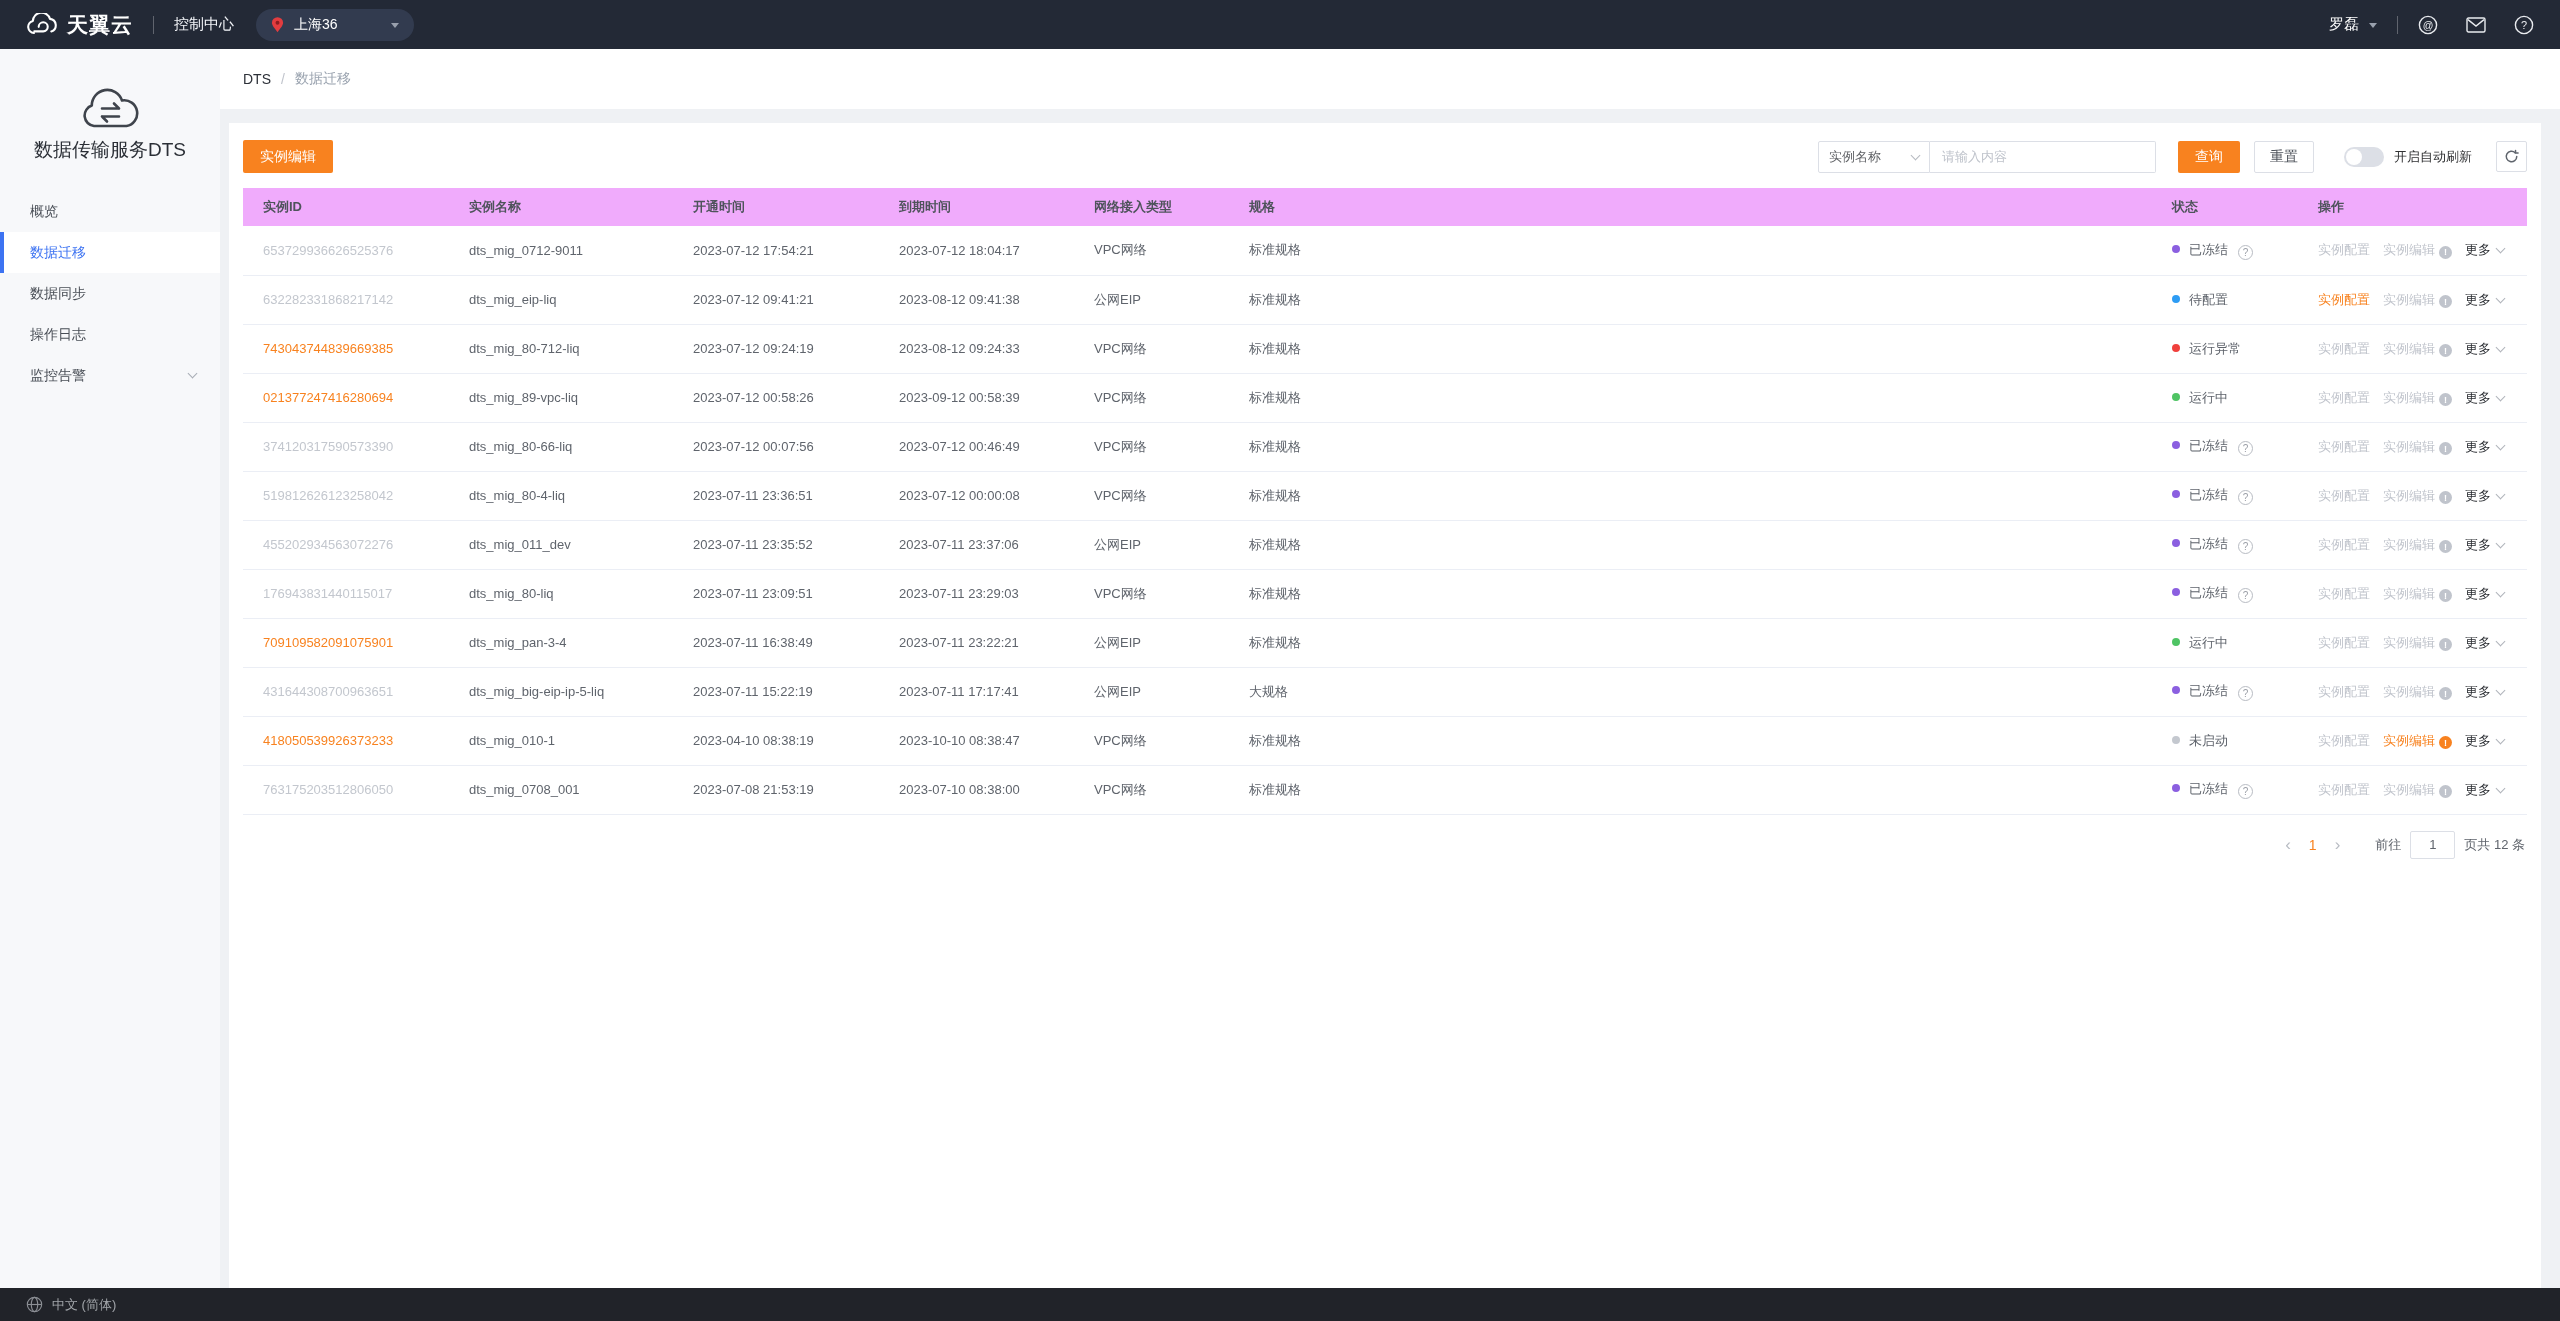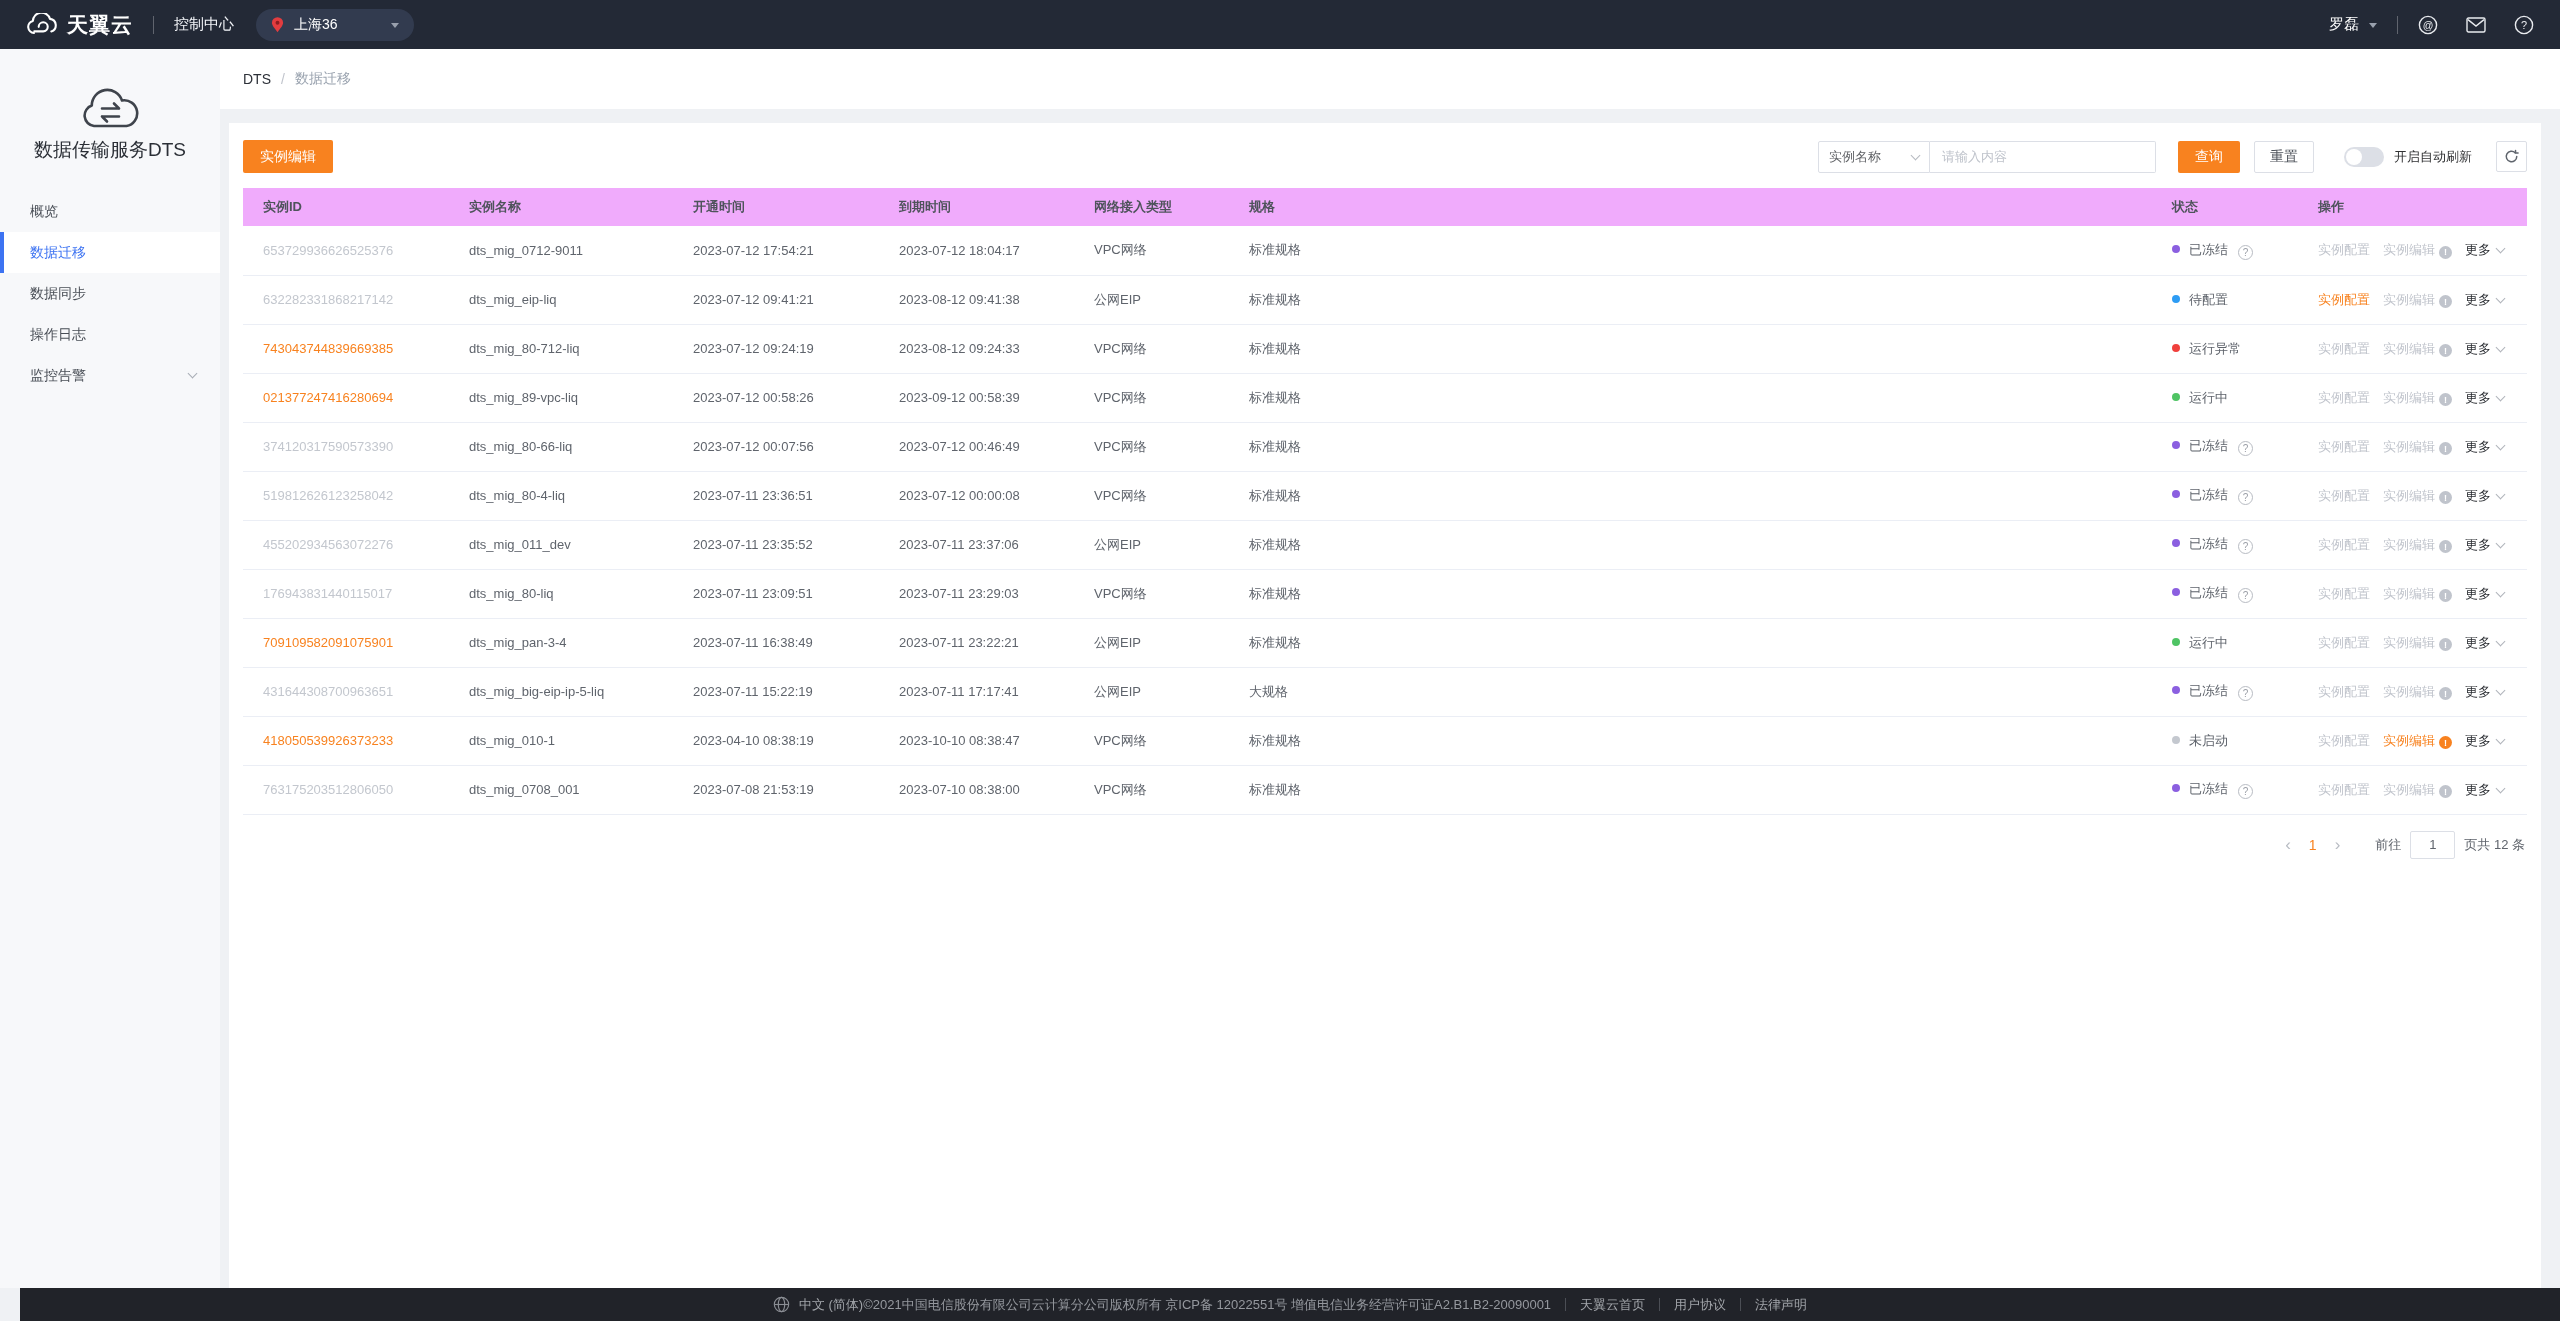--- a/index.html
+++ b/index.html
@@ -78,21 +78,21 @@
   .more{color:#2b2e33;cursor:pointer;}
   .chev{display:inline-block;width:7px;height:7px;border-right:1.4px solid #b0b4bb;border-bottom:1.4px solid #b0b4bb;transform:rotate(45deg);margin-left:6px;vertical-align:2px;}
   
   .pagination{display:flex;align-items:center;justify-content:flex-end;margin:16px 2px 0;flex:0 0 auto;font-size:13px;color:#5f646c;}
   .pg-arrow{color:#b8bcc3;font-size:17px;padding:0 9px;cursor:pointer;line-height:1;}
   .pg-num{color:var(--accent);font-size:14px;padding:0 9px;cursor:pointer;}
   .pg-goto{margin-left:26px;}
   .pg-input{width:45px;height:28px;border:1px solid #dcdfe6;border-radius:2px;text-align:center;font-size:13px;color:#5f646c;margin:0 9px;outline:none;font-family:inherit;}
   .card-filler{flex:1;}
   
-  .footer{height:33px;flex:0 0 auto;background:var(--footer-bg);display:flex;align-items:center;justify-content:center;padding:0 26px;margin-left:20px;}
+  .footer{height:33px;flex:0 0 auto;background:var(--footer-bg);display:flex;align-items:center;justify-content:space-between;padding:0 26px;}
   .f-left{display:flex;align-items:center;gap:9px;color:#a2a5aa;font-size:13px;cursor:pointer;}
   .f-right{display:flex;align-items:center;gap:14px;font-size:13px;color:#95989e;}
   .f-sep{width:1px;height:13px;background:#4b4e55;}
   .f-link{color:#a2a5aa;cursor:pointer;}
 </style>
 </head>
 <body>
 
 <header class="topbar">
   <div class="tb-left">
@@ -375,22 +375,13 @@
   <div class="f-left">
     <span style="display:flex;">
       <svg width="17" height="17" viewBox="0 0 18 18" fill="none" stroke="#8c8f95" stroke-width="1.2">
         <circle cx="9" cy="9" r="7.6"></circle>
         <ellipse cx="9" cy="9" rx="3.4" ry="7.6"></ellipse>
         <path d="M1.6 9 h14.8"></path>
       </svg>
     </span>
     <span>中文 (简体)</span>
   </div>
-  <div class="f-right">
-    <span>©2021中国电信股份有限公司云计算分公司版权所有 京ICP备 12022551号 增值电信业务经营许可证A2.B1.B2-20090001</span>
-    <span class="f-sep"></span>
-    <span class="f-link">天翼云首页</span>
-    <span class="f-sep"></span>
-    <span class="f-link">用户协议</span>
-    <span class="f-sep"></span>
-    <span class="f-link">法律声明</span>
-  </div>
 </footer>
 
 </body></html>

